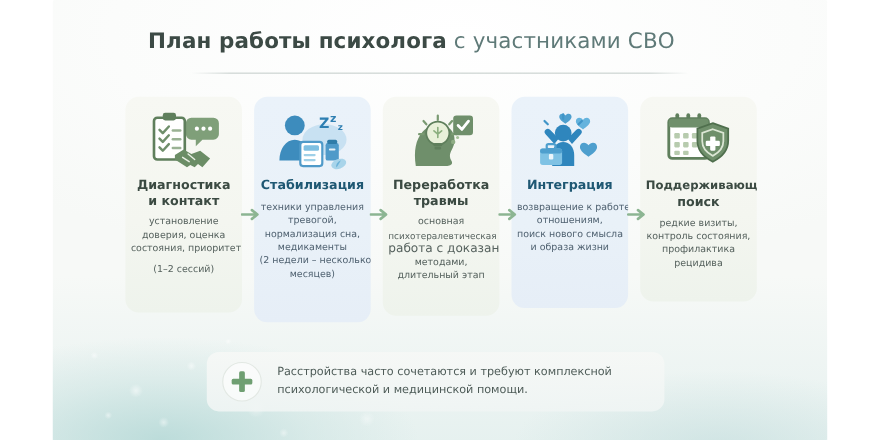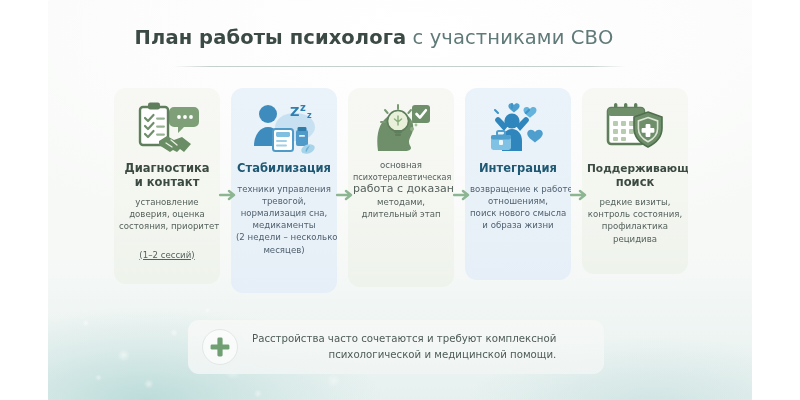--- a/index.html
+++ b/index.html
@@ -192,21 +192,21 @@
     display: flex;
     align-items: center;
     justify-content: center;
     margin-right: 14px;
   }
   .note-text {
     font-size: 10.2px;
     line-height: 16px;
     color: #4d5b57;
   }
-  .note-text .line { display: block; text-align: right; }
+  .note-text .line { display: block; }
 </style>
 </head>
 <body>
 
 <div id="poster">
 
   <div class="bg-canvas"></div>
   <div class="bg-wash-bottom"></div>
   <div class="bg-bokeh"></div>
 
@@ -244,21 +244,21 @@
           </svg>
         </div>
         <div class="card-title">
           <span class="line">Диагностика</span>
           <span class="line">и контакт</span>
         </div>
         <div class="card-desc">
           <span class="line">установление</span>
           <span class="line">доверия, оценка</span>
           <span class="line">состояния, приоритеты</span>
-          <span class="line" style="display:block;margin-top:16px;text-decoration:underline;">(1–2 сессий)</span>
+          <span class="line" style="display:block;margin-top:6px;">(1–2 сессий)</span>
         </div>
       </div>
     </div>
 
     <div class="card blue c2">
       <div class="card-inner">
         <div class="icon-box">
           <svg width="68" height="58" viewBox="0 0 68 58" xmlns="http://www.w3.org/2000/svg">
 
             <ellipse cx="45" cy="28" rx="20" ry="14" fill="#bcdbef" opacity="0.75"></ellipse>
@@ -310,20 +310,24 @@
             <path d="M30 17 v9 M26.5 20 l3.5 3 M33.5 20 l-3.5 3" stroke="#8caf7f" stroke-width="1.5" stroke-linecap="round"></path>
 
             <path d="M30 6 v4 M17 11 l2.6 3 M43 11 l-2.6 3 M13 23 h4 M47 23 h-4" stroke="#7a9a72" stroke-width="2" stroke-linecap="round"></path>
 
             <circle cx="44" cy="30" r="2" fill="#8fae85"></circle>
             <circle cx="48" cy="26" r="1.4" fill="#a5c09a"></circle>
 
             <rect x="44" y="6" width="18" height="18" rx="3" fill="#6f8f6b"></rect>
             <path d="M48.5 15 l3.4 3.6 l6 -7.4" fill="none" stroke="#ffffff" stroke-width="2.6" stroke-linecap="round" stroke-linejoin="round"></path>
           </svg>
+        </div>
+        <div class="card-title">
+          <span class="line">Переработка</span>
+          <span class="line">травмы</span>
         </div>
         <div class="card-desc">
           <span class="line">основная</span>
           <span class="line" style="font-size:8.1px;text-align:right;">психотералевтическая</span>
           <span class="line" style="font-size:11px;">работа с доказанными</span>
           <span class="line">методами,</span>
           <span class="line">длительный этап</span>
         </div>
       </div>
     </div>

